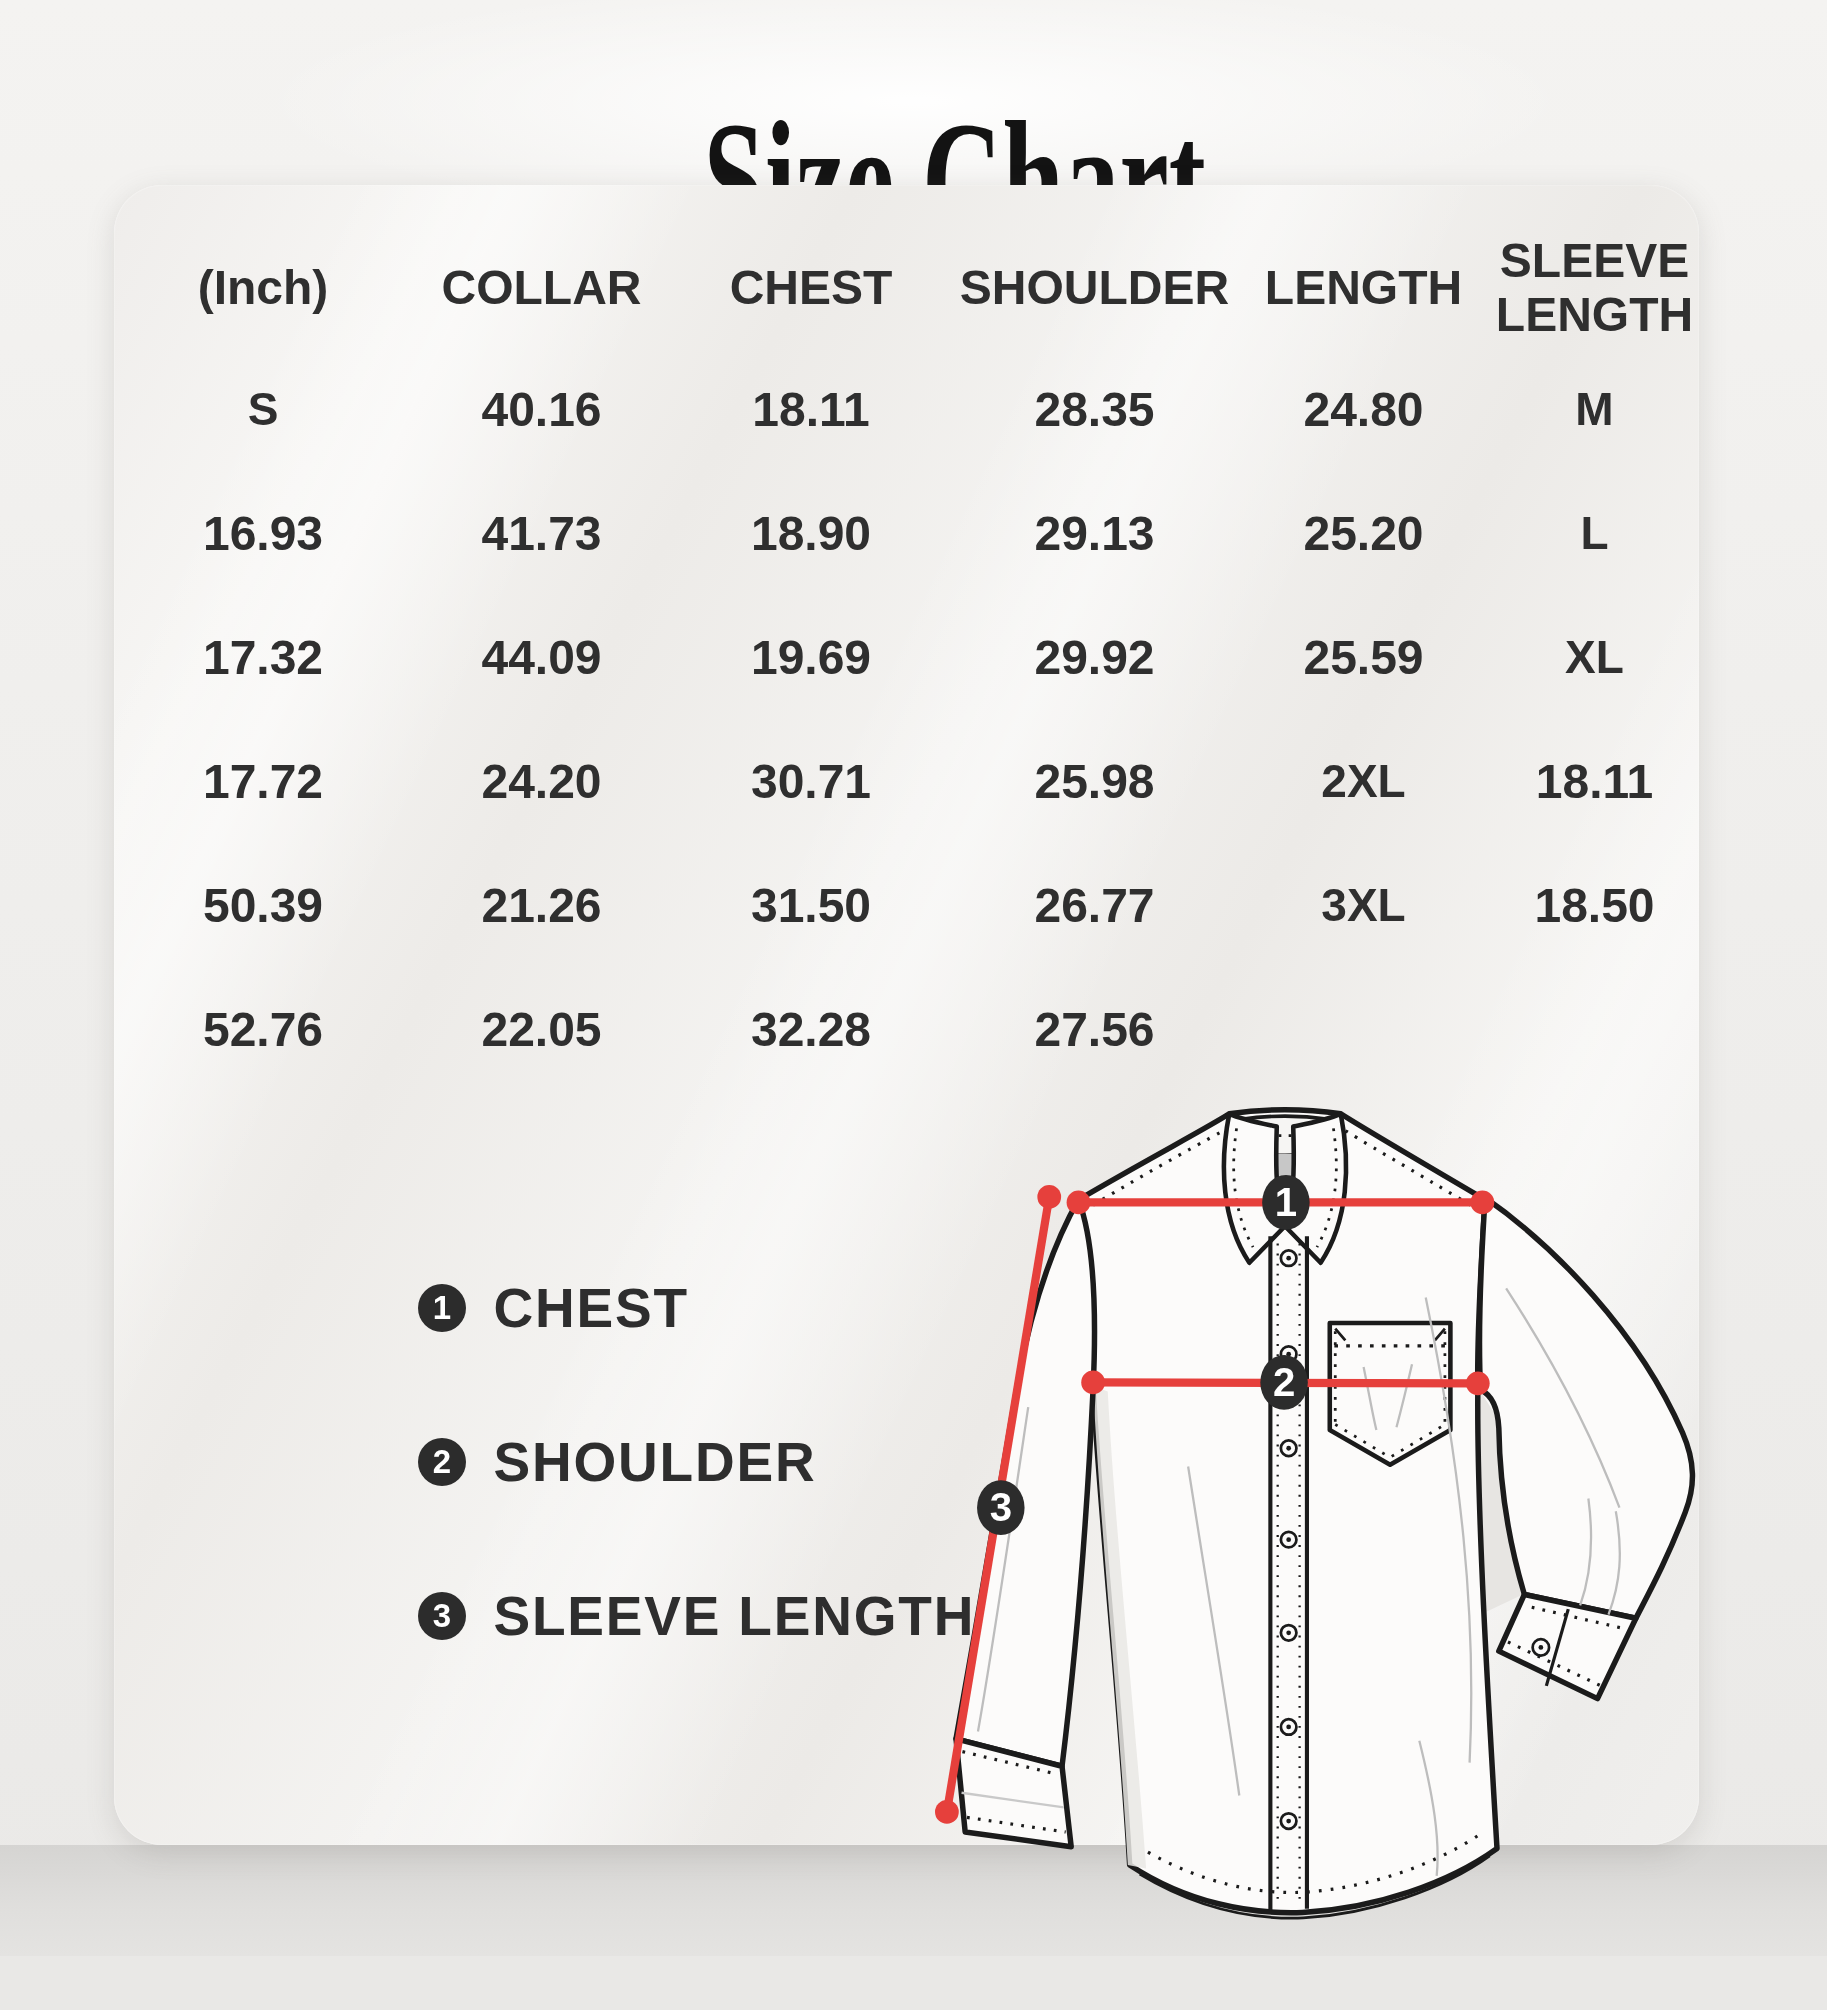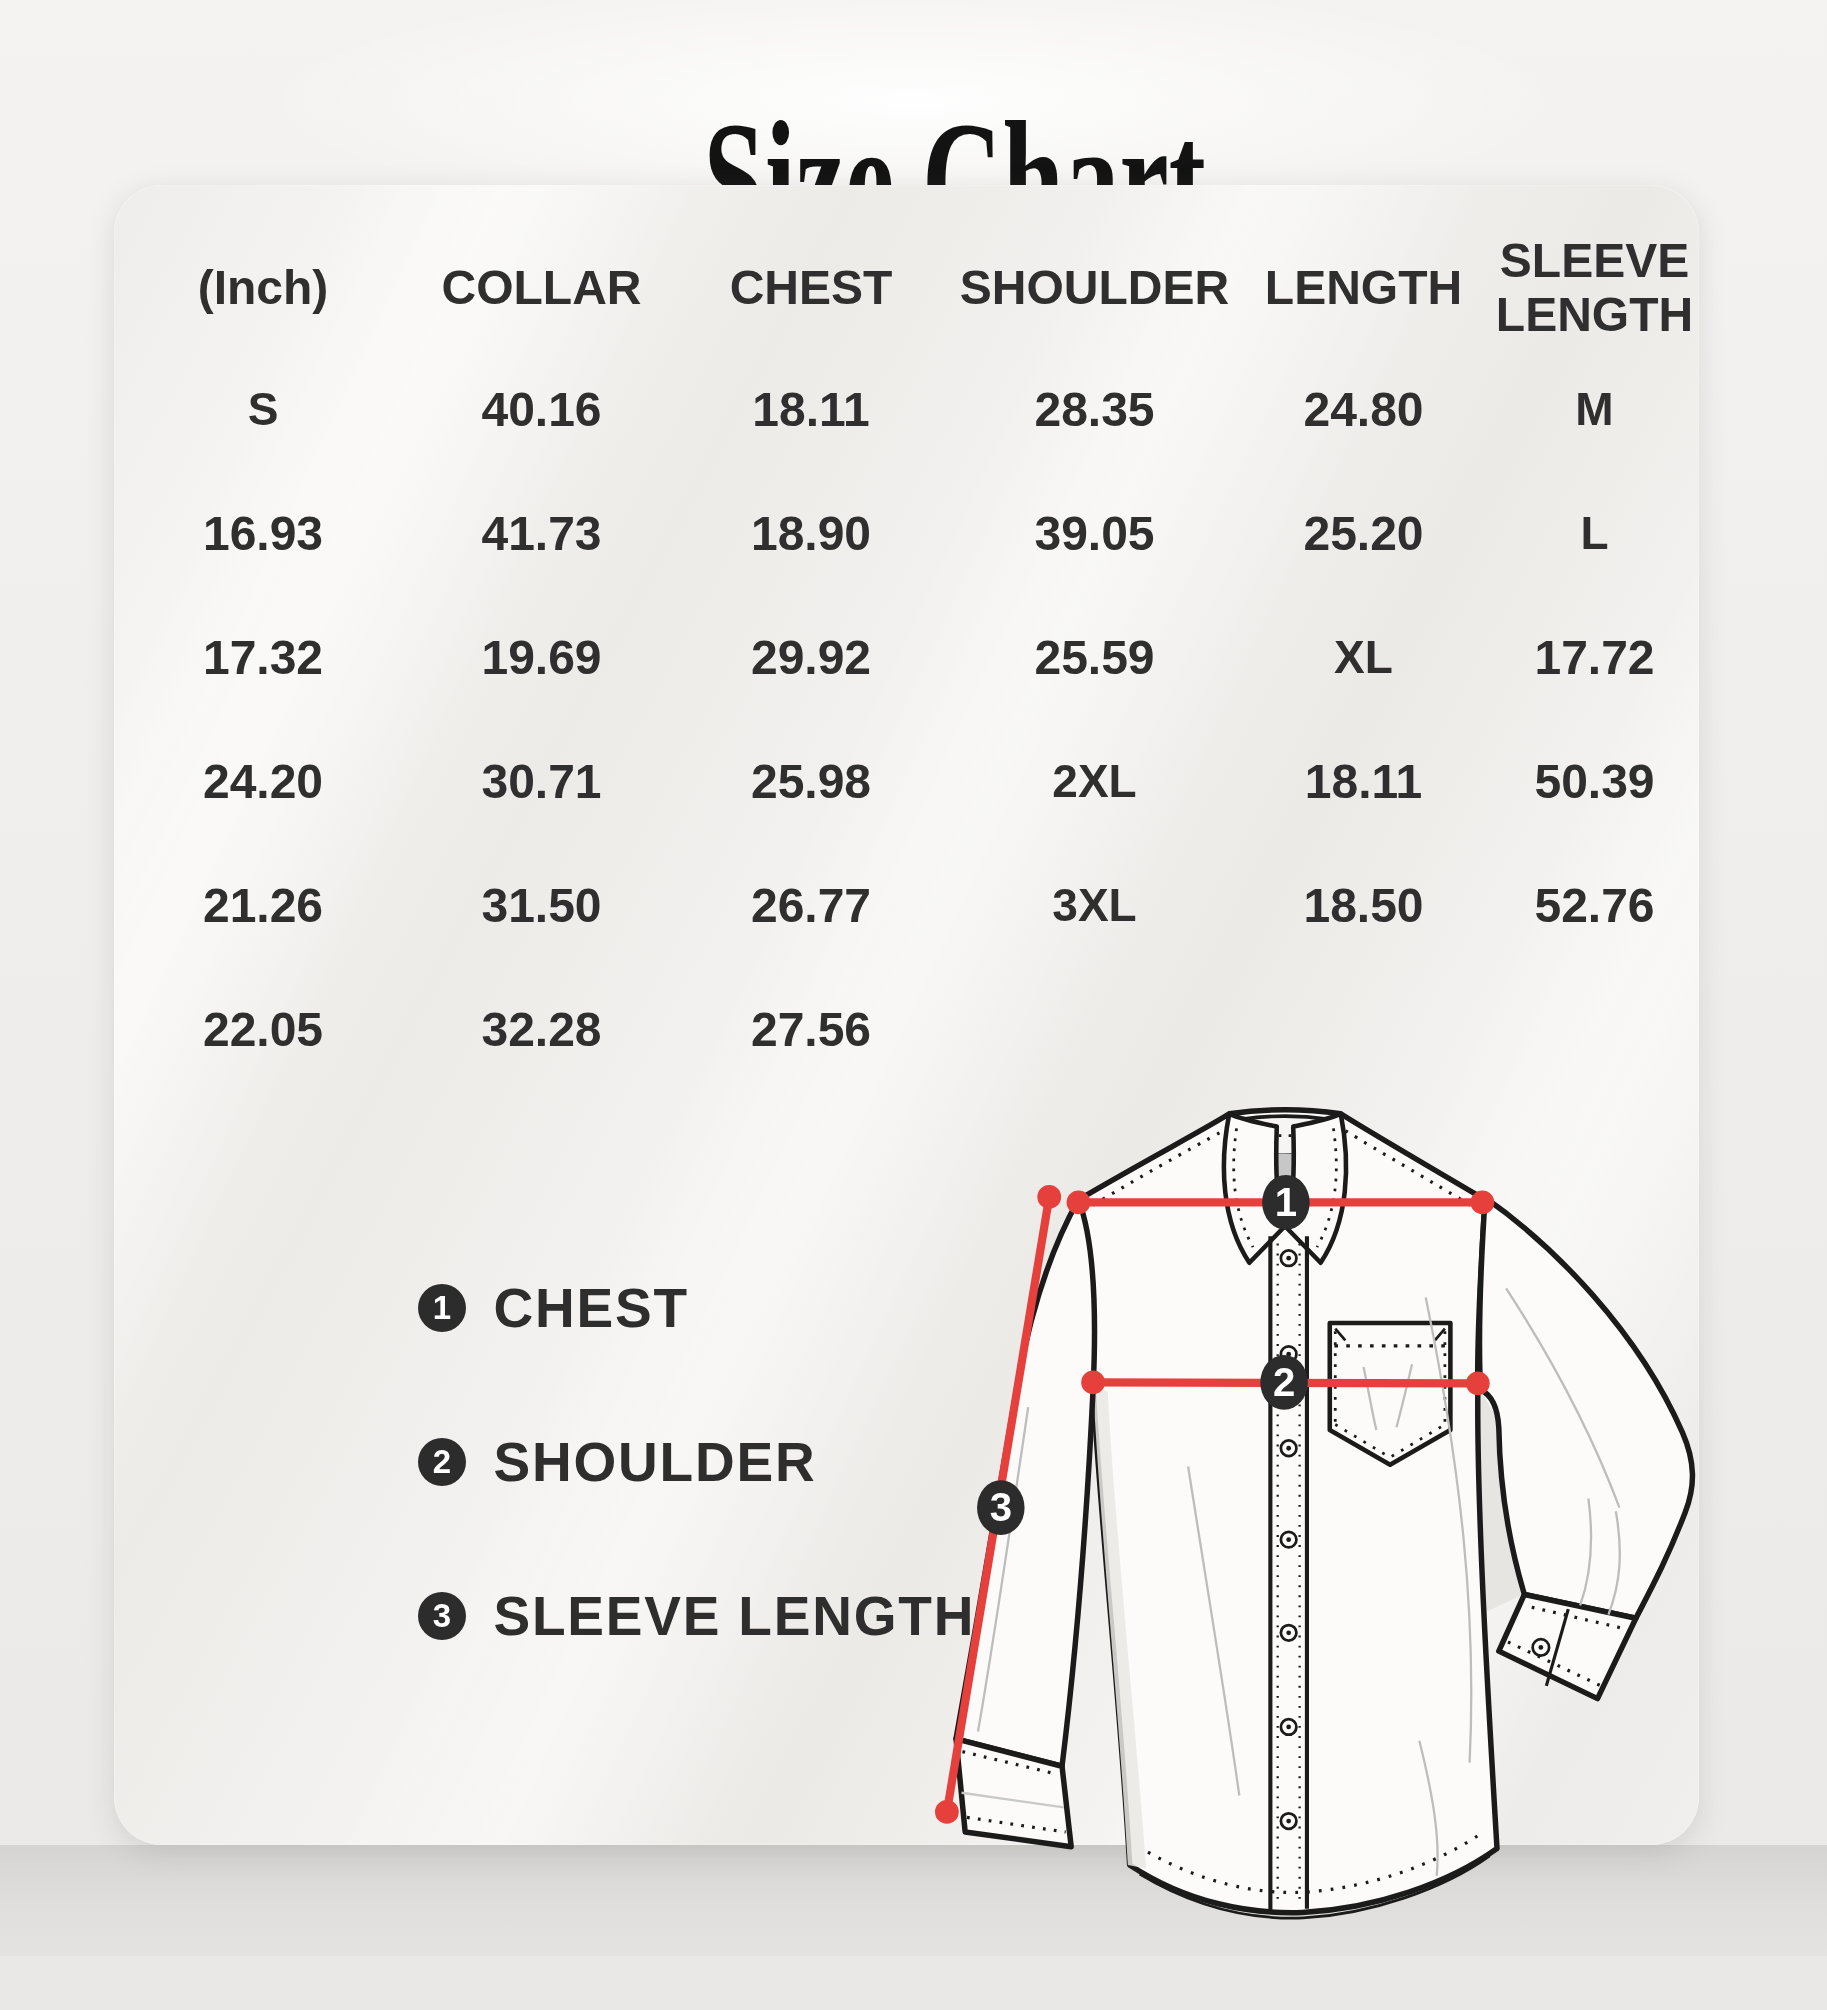--- a/index.html
+++ b/index.html
@@ -75,25 +75,26 @@
     <div class="cell size">S</div>
     <div class="cell val">40.16</div>
     <div class="cell val">18.11</div>
     <div class="cell val">28.35</div>
     <div class="cell val">24.80</div>
 
     <div class="cell size">M</div>
     <div class="cell val">16.93</div>
     <div class="cell val">41.73</div>
     <div class="cell val">18.90</div>
-    <div class="cell val">39.05</div>
+    <div class="cell val">29.13</div>
     <div class="cell val">25.20</div>
 
     <div class="cell size">L</div>
     <div class="cell val">17.32</div>
+    <div class="cell val">44.09</div>
     <div class="cell val">19.69</div>
     <div class="cell val">29.92</div>
     <div class="cell val">25.59</div>
 
     <div class="cell size">XL</div>
     <div class="cell val">17.72</div>
     <div class="cell val">24.20</div>
     <div class="cell val">30.71</div>
     <div class="cell val">25.98</div>
 

